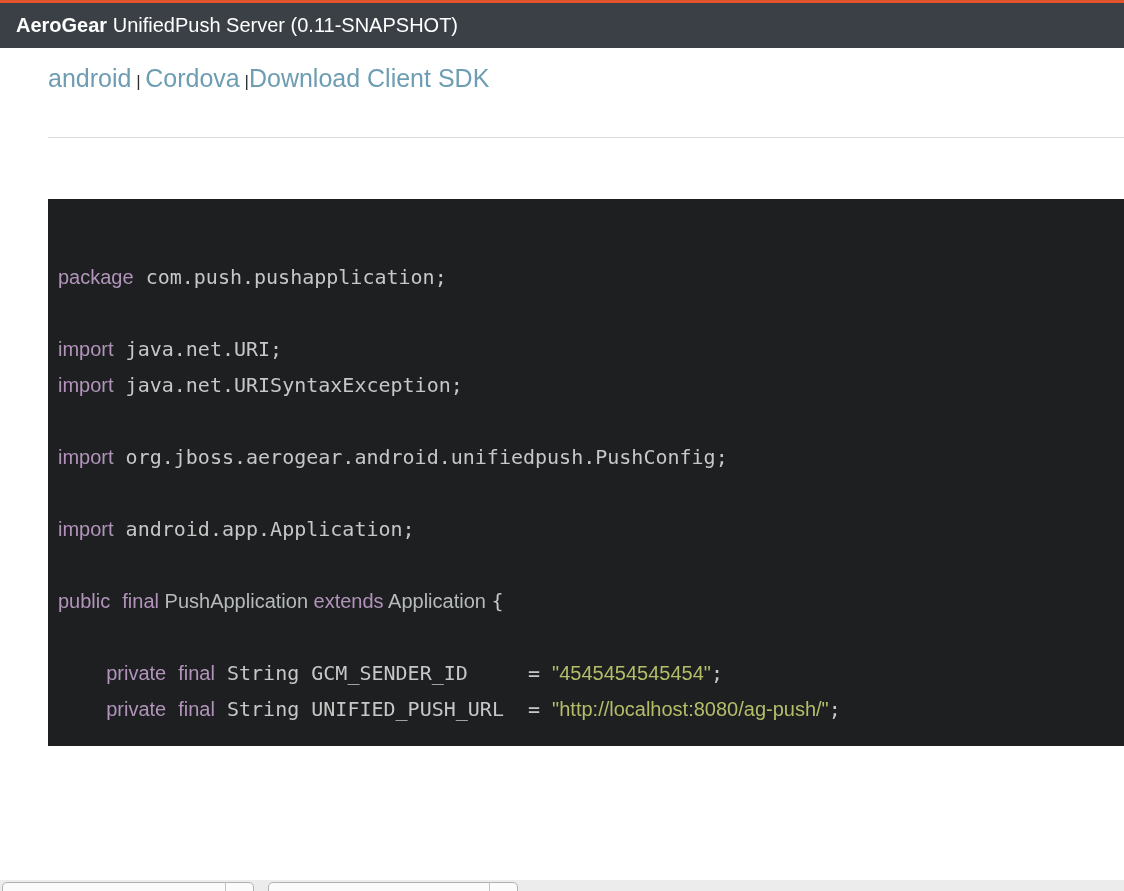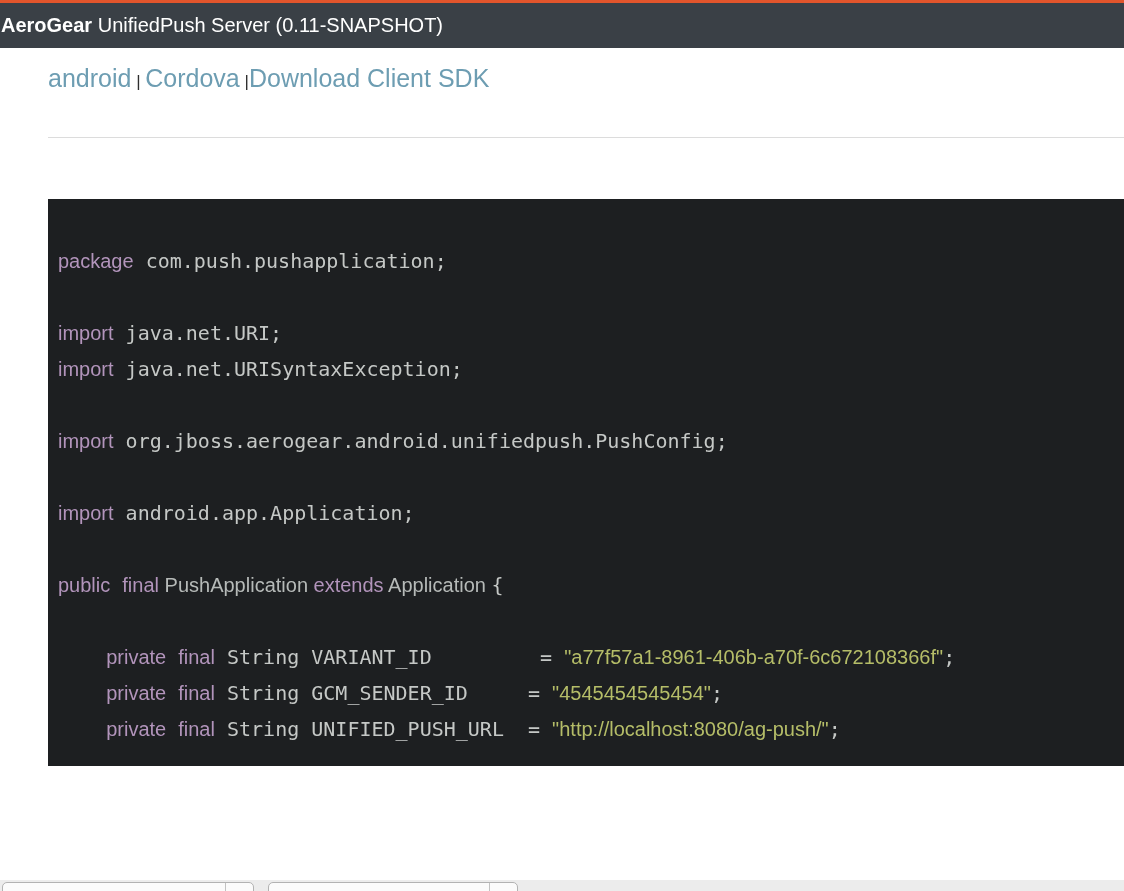--- a/index.html
+++ b/index.html
@@ -13,21 +13,21 @@
   }
 
   
   .app-header {
     height: 48px;
     background: #3a4046;
     border-top: 3px solid #e2552c;
     color: #ffffff;
     font-size: 20px;
     line-height: 44px;
-    padding-left: 1px;
+    padding-left: 16px;
     white-space: nowrap;
   }
   .app-header b { font-weight: bold; }
 
   
   .sdk-nav {
     margin: 16px 0 0 48px;
     height: 29px;
     line-height: 29px;
     font-size: 25px;
@@ -49,21 +49,21 @@
     border: 0;
     border-top: 1px solid #dcdcdc;
     height: 0;
   }
 
   
   .code-wrap {
     margin: 61px 0 0 48px;
     width: calc(100% - 48px);
     background: #1d1f21;
-    padding: 44px 10px 19px 10px;
+    padding: 60px 10px 19px 10px;
   }
   .code-line {
     height: 36px;
     line-height: 36px;
     white-space: pre;
     font-family: "DejaVu Sans Mono", monospace;
     font-size: 20px;
     color: #c5c8c6;
   }
   .tok-k { font-family: "Liberation Sans", sans-serif; color: #b294bb; }
@@ -110,21 +110,20 @@
     <div class="code-line">&nbsp;</div>
     <div class="code-line"><span class="tok-k">import</span><span class="tok-p"> java.net.URI;</span></div>
     <div class="code-line"><span class="tok-k">import</span><span class="tok-p"> java.net.URISyntaxException;</span></div>
     <div class="code-line">&nbsp;</div>
     <div class="code-line"><span class="tok-k">import</span><span class="tok-p"> org.jboss.aerogear.android.unifiedpush.PushConfig;</span></div>
     <div class="code-line">&nbsp;</div>
     <div class="code-line"><span class="tok-k">import</span><span class="tok-p"> android.app.Application;</span></div>
     <div class="code-line">&nbsp;</div>
     <div class="code-line"><span class="tok-k">public</span><span class="tok-p"> </span><span class="tok-k">final</span><span class="tok-t"> PushApplication </span><span class="tok-k">extends</span><span class="tok-t"> Application </span><span class="tok-p">{</span></div>
     <div class="code-line">&nbsp;</div>
-    <div class="code-line"><span class="tok-p">    </span><span class="tok-k">private</span><span class="tok-p"> </span><span class="tok-k">final</span><span class="tok-p"> String VARIANT_ID         = </span><span class="tok-s">"a77f57a1-8961-406b-a70f-6c672108366f"</span><span class="tok-p">;</span></div>
     <div class="code-line"><span class="tok-p">    </span><span class="tok-k">private</span><span class="tok-p"> </span><span class="tok-k">final</span><span class="tok-p"> String GCM_SENDER_ID     = </span><span class="tok-s">"4545454545454"</span><span class="tok-p">;</span></div>
     <div class="code-line"><span class="tok-p">    </span><span class="tok-k">private</span><span class="tok-p"> </span><span class="tok-k">final</span><span class="tok-p"> String UNIFIED_PUSH_URL  = </span><span class="tok-s">"http://localhost:8080/ag-push/"</span><span class="tok-p">;</span></div>
   </div>
 
 <div class="bottom-bar">
   <div class="dd dd-1">
       <span class="arrow-sec"></span>
     </div>
   <div class="dd dd-2">
       <span class="arrow-sec"></span>

